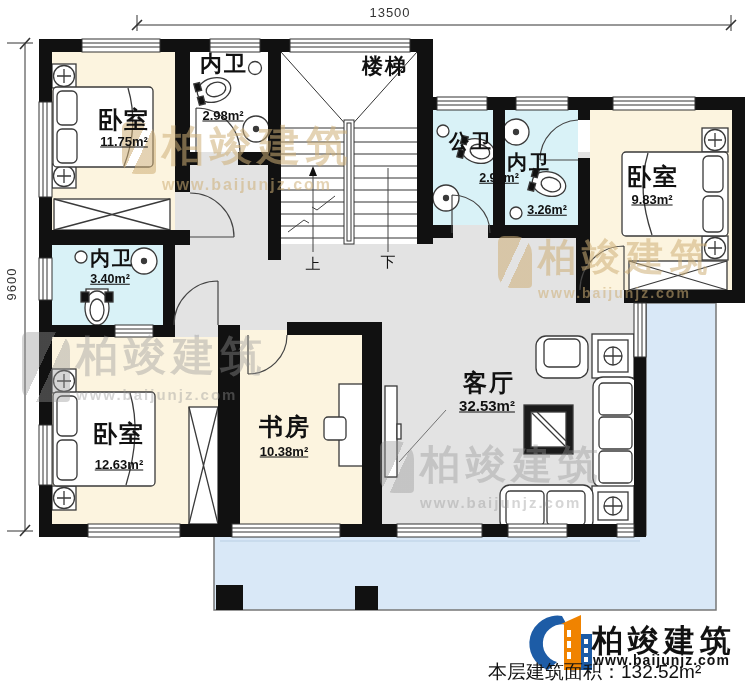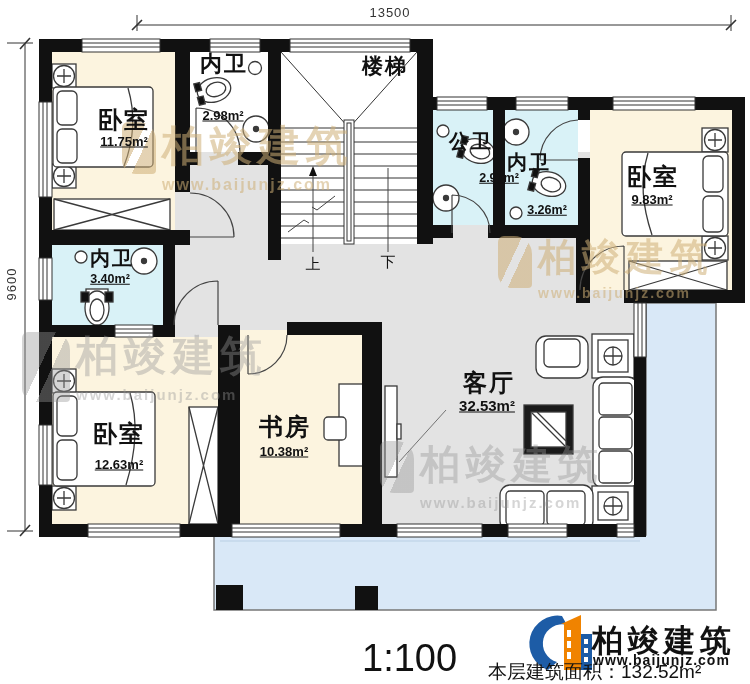--- a/index.html
+++ b/index.html
@@ -416,18 +416,17 @@
 <div class="lbl room-name" style="left:119px;top:434px;font-size:24px;">卧室</div>
 <div class="lbl room-area" style="left:119px;top:464px;font-size:13px;">12.63m²</div>
 
 <div class="lbl room-name" style="left:285px;top:427px;font-size:24px;">书房</div>
 <div class="lbl room-area" style="left:284px;top:451px;font-size:13px;">10.38m²</div>
 
 <div class="lbl room-name" style="left:489px;top:383px;font-size:24px;">客厅</div>
 <div class="lbl room-area" style="left:487px;top:405px;font-size:15px;">32.53m²</div>
 
 
-<div class="footer-text" style="left:362px;top:637px;font-size:38px;">1:100</div>
 <div class="footer-text" style="left:488px;top:659px;font-size:19px;">本层建筑面积：132.52m²</div>
 <div class="footer-text brand-name" style="left:592px;top:620px;font-size:31px;">柏竣建筑</div>
 <div class="footer-text brand-url" style="left:593px;top:652px;font-size:14px;">www.baijunjz.com</div>
 
 </div>
 
 </body></html>

